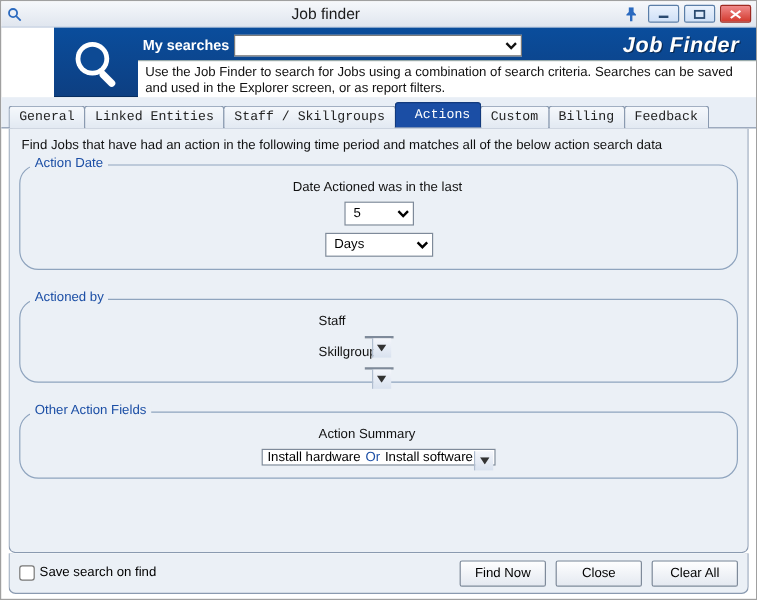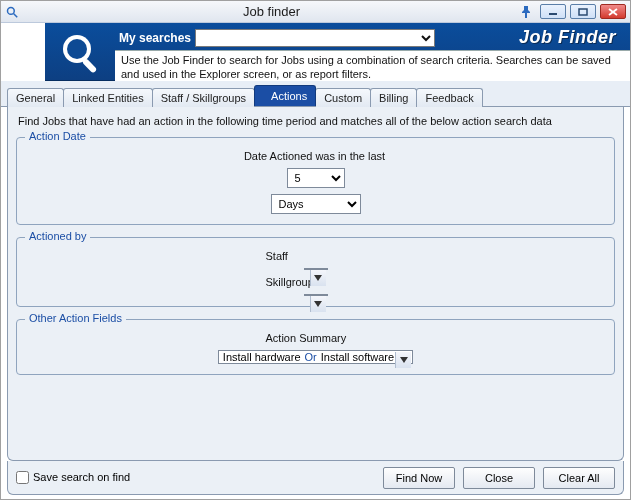--- a/index.html
+++ b/index.html
@@ -83,20 +83,21 @@
     border-top:1px solid #9aa;
   }
   
   .tabstrip {
     display:flex; align-items:flex-end;
     background:#e8eef6;
     padding: 4px 6px 0 6px;
     gap:0;
     border-bottom:1px solid #8a9ab0;
     position:relative;
+    font-family:Liberation Mono, monospace;
   }
   .tab {
     border:1px solid #8a9ab0;
     border-bottom:none;
     background:linear-gradient(to bottom,#f5f8fc,#e2e9f2);
     padding:3px 8px 3px 8px;
     font-size:11px;
     color:#222;
     border-top-left-radius:3px;
     border-top-right-radius:3px;
@@ -120,23 +121,23 @@
     background:#ebf0f6;
     border-bottom-left-radius:6px;
     border-bottom-right-radius:6px;
     padding:6px 8px 6px 8px;
     display:flex; flex-direction:column;
     overflow:hidden;
   }
   .intro { color:#111; margin:2px 0 10px 2px;}
   .group {
     border:1px solid #8fa4be;
-    border-radius:4px;
+    border-radius:16px;
     padding:12px 10px 10px 10px;
-    margin-bottom:12px;
+    margin-bottom:24px;
     position:relative;
     background:#ebf0f6;
   }
   .group > .legend {
     position:absolute; top:-8px; left:8px;
     background:#ebf0f6;
     padding:0 4px;
     color:#1b4ea5;
     font-size:11px;
     font-weight:normal;

